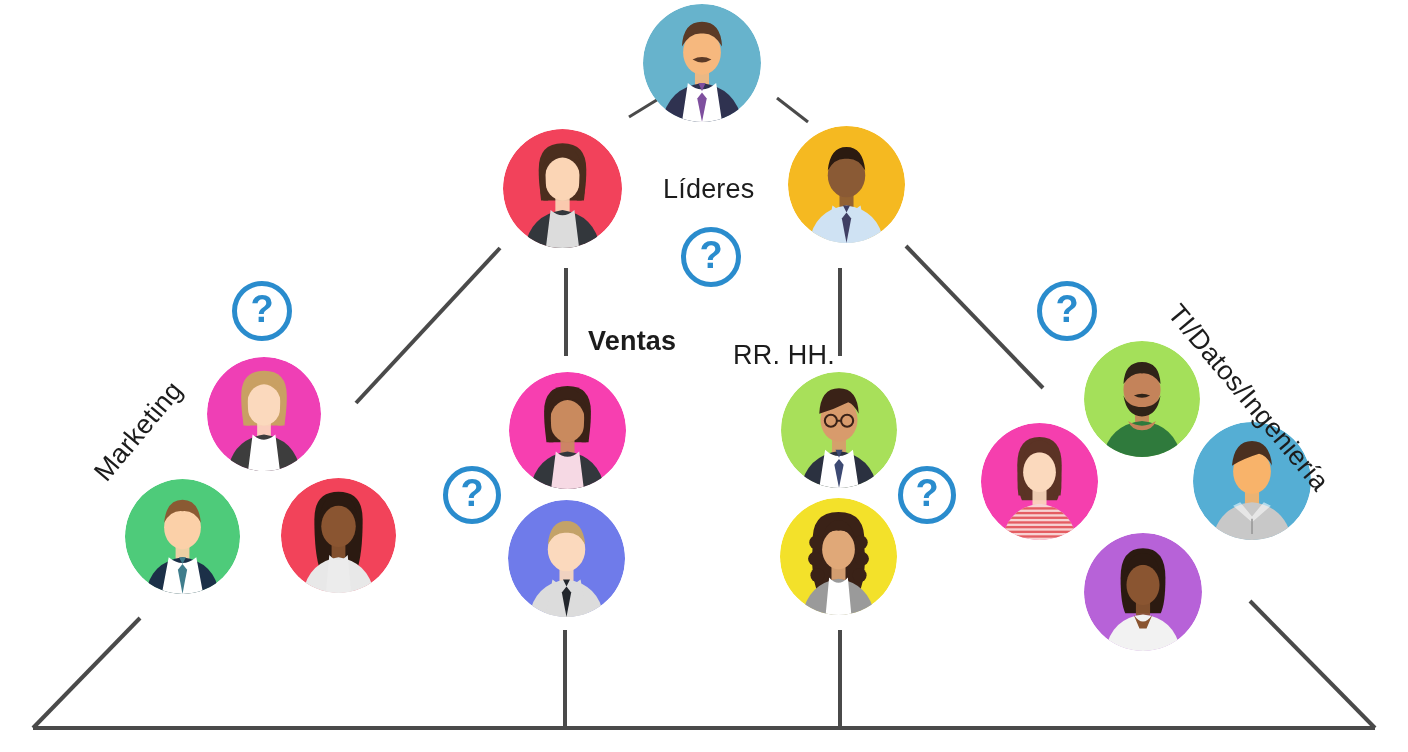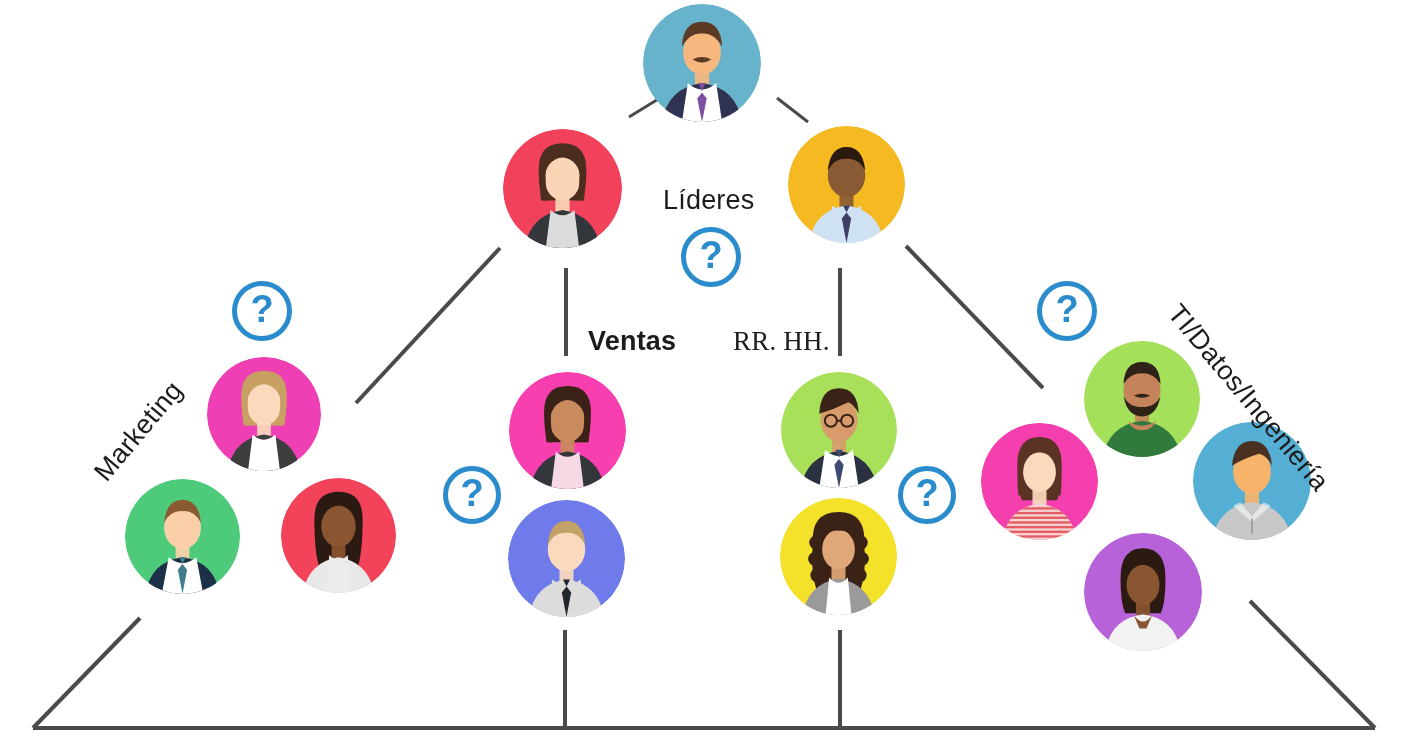--- a/index.html
+++ b/index.html
@@ -287,24 +287,24 @@
     <rect x="44" y="56" width="12" height="14" fill="#8a5531" opacity="0.92"></rect>
     <path d="M18 100 q5 -28 32 -31 q27 3 32 31 z" fill="#f2f2f2"></path>
     <path d="M42 69 q8 12 16 0 l-5 12 h-6 z" fill="#8a5531"></path>
     <ellipse cx="50" cy="44" rx="14" ry="17" fill="#8a5531"></ellipse>
     <path d="M36 33 q3 -16 14 -16 q11 0 14 16 q-7 -7 -14 -6 q-7 -1 -14 6 z" fill="#2b1a11"></path>
   </g>
         </svg>
       </div>
     </div>
   <div id="label-layer">
-      <div class="label" style="left: 663px; top: 185px;">Líderes</div>
+      <div class="label" style="left: 663px; top: 174px;">Líderes</div>
       <div class="label rot-left" style="left: 100px; top: 462px;">Marketing</div>
       <div class="label" style="left: 588px; top: 326px; font-weight: bold;">Ventas</div>
-      <div class="label" style="left: 733px; top: 326px; font-family: Liberation Serif, serif;">RR. HH.</div>
+      <div class="label" style="left: 733px; top: 340px;">RR. HH.</div>
       <div class="label rot-right" style="left: 1173px; top: 293px;">TI/Datos/Ingeniería</div>
     </div>
   <div id="qmark-layer">
       <div class="qmark" style="left: 681px; top: 227px; width: 60px; height: 60px;">
         <span>?</span>
       </div>
       <div class="qmark" style="left: 232px; top: 281px; width: 60px; height: 60px;">
         <span>?</span>
       </div>
       <div class="qmark" style="left: 443px; top: 466px; width: 58px; height: 58px;">

